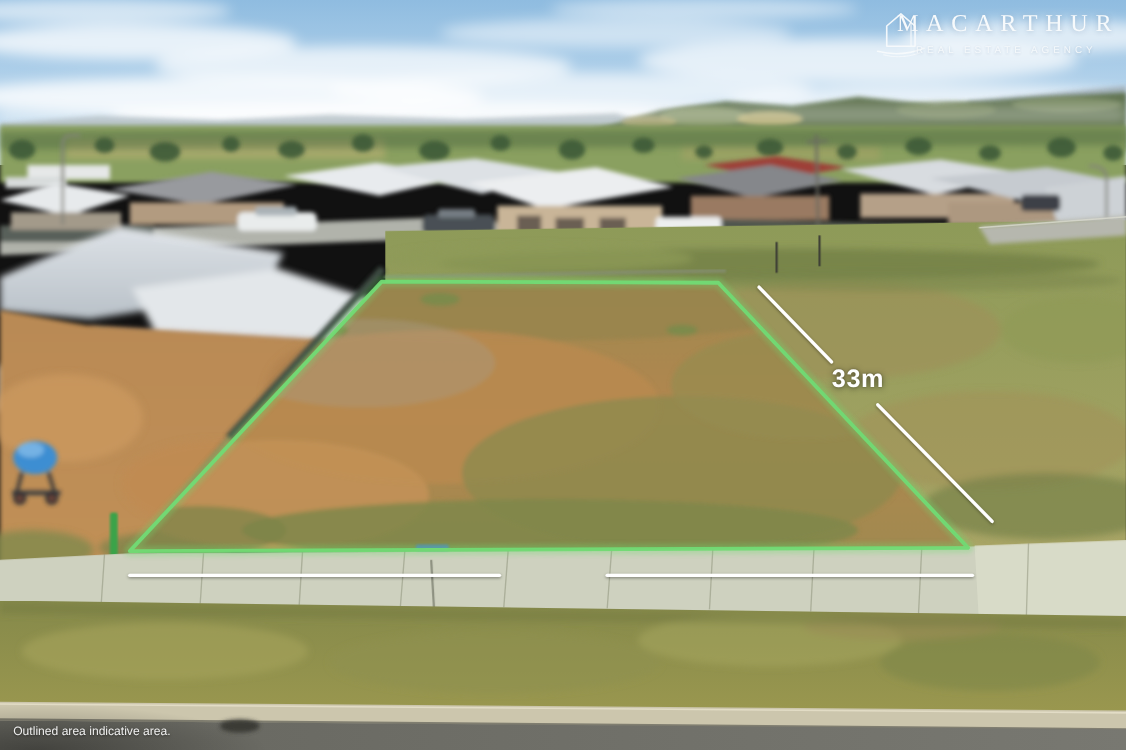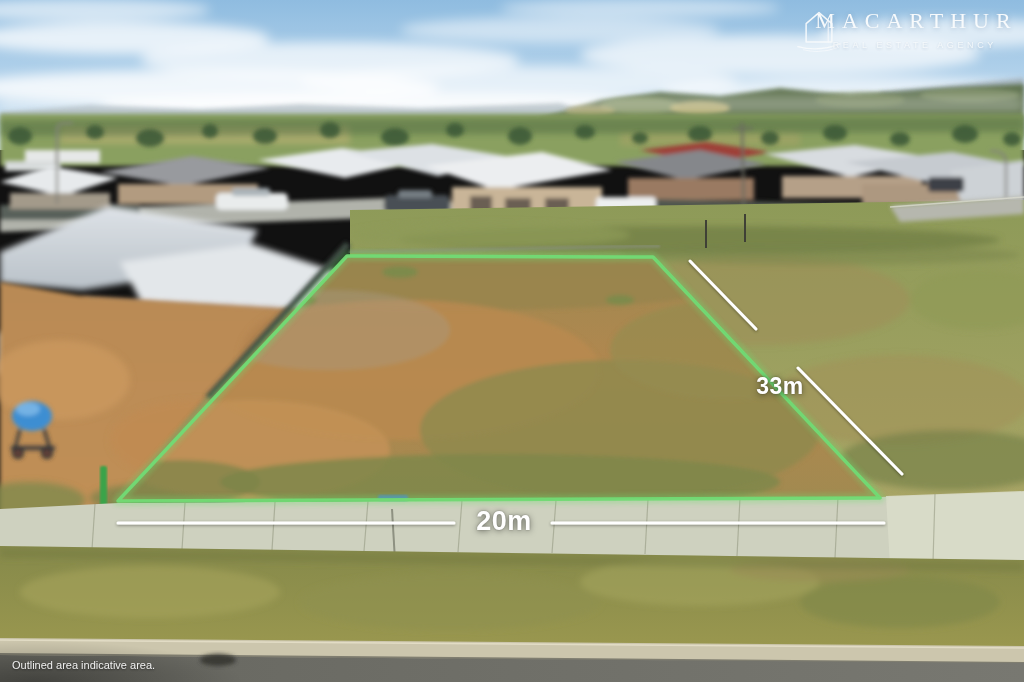--- a/index.html
+++ b/index.html
@@ -20,21 +20,21 @@
   .logo .tagline{
     font-size:9px;letter-spacing:3.6px;padding-left:3.6px;margin-top:6px;
     white-space:nowrap;opacity:.85;text-shadow:0 1px 3px rgba(50,80,120,.25);
   }
   
   .measure-label{
     color:var(--measure-white,#fff);font-weight:bold;text-align:center;
     text-shadow:0 1px 6px rgba(0,0,0,.5),0 0 2px rgba(0,0,0,.3);
     letter-spacing:.5px;line-height:1.1;
   }
-  .depth-label{left:743px;top:332px;width:74px;font-size:23px;margin-top:42px;}
+  .depth-label{left:743px;top:332px;width:74px;font-size:23px;}
   .frontage-label{left:456px;top:507px;width:96px;font-size:27px;}
   
   .disclaimer{
     left:12px;top:659px;font-size:11px;color:rgba(255,255,255,.92);
     text-shadow:0 1px 2px rgba(0,0,0,.5);
   }
 </style>
 </head>
 <body>
 
@@ -355,17 +355,16 @@
     <path d="M30 5 L44 17 V37 H16 V17 Z"></path>
     <path d="M40 14.5 V37" stroke-width="1.2" opacity="0.9"></path>
     <path d="M7 42 Q30 48 53 39" stroke-width="1.5"></path>
     <path d="M13 45.5 Q31 50 49 43.5" stroke-width="1.1" opacity="0.75"></path>
   </svg>
   <div class="name">MACARTHUR</div>
   <div class="tagline">REAL ESTATE AGENCY</div>
 </div>
 
 <div class="overlay measure-label depth-label">33m</div>
-<div class="overlay measure-label frontage-label">20m</div>
 
 <div class="overlay disclaimer">Outlined area indicative area.</div>
 
 </div>
 
 </body></html>

